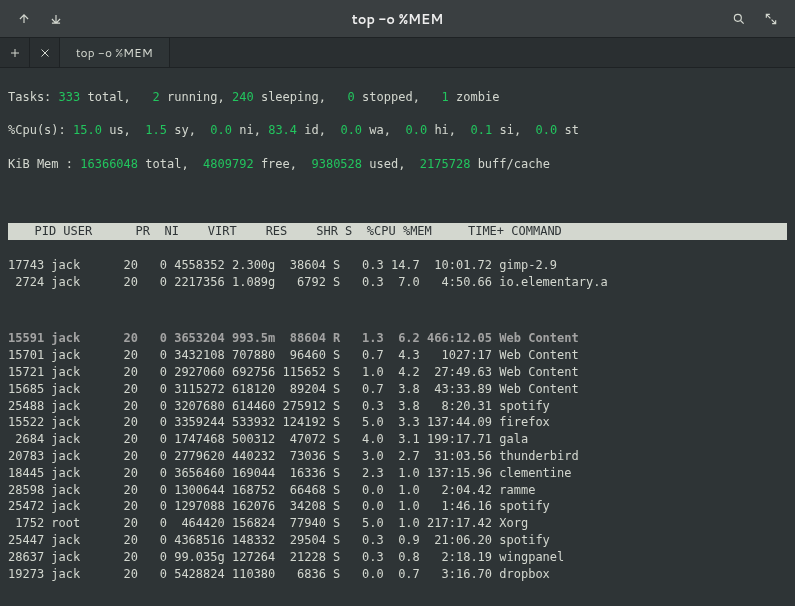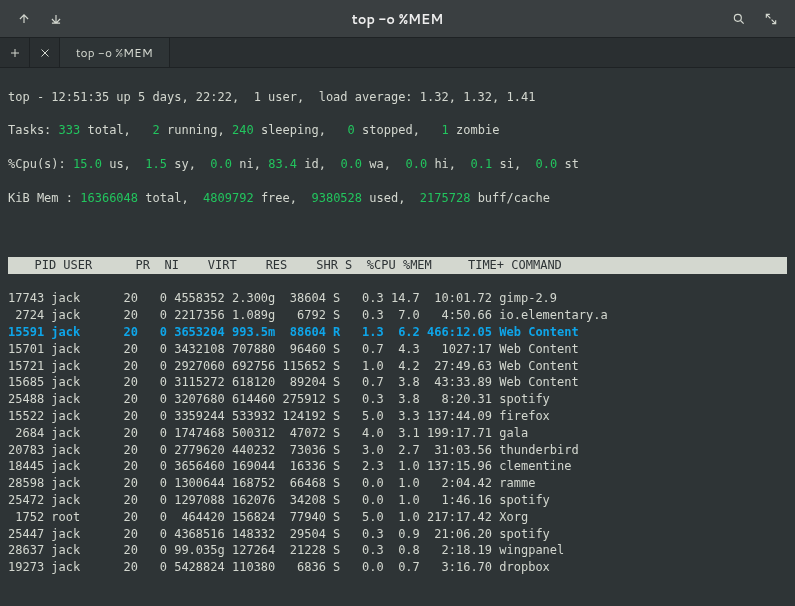--- a/index.html
+++ b/index.html
@@ -65,21 +65,21 @@
     white-space: pre;
   }
   .hdr-row {
     background:#d3d7cf;
     color:#2e3436;
     display:block;
     padding-left:12px;
   }
   .bold { font-weight:normal; color:#22c55e; }
   .row { display:block; }
-  .row.hl { font-weight:bold; color:#0ea5e9; }
+  .row.hl { font-weight:bold; color:#a3a3a3;margin-top:40px; }
 </style>
 </head>
 <body>
 
 <div class="titlebar">
   <div class="title-icon">
     <svg viewBox="0 0 24 24">
         <path d="M12 19V5M5 12l7-7 7 7"></path>
       </svg>
   </div>
@@ -110,20 +110,19 @@
   </div>
   <div class="tab-close">
     <svg viewBox="0 0 24 24">
         <path d="M5 5l14 14M19 5L5 19"></path>
       </svg>
   </div>
   <div class="tab">top -o %MEM</div>
 </div>
 
 <div class="terminal">
-<span class="row">top - 12:51:35 up 5 days, 22:22,  1 user,  load average: 1.32, 1.32, 1.41</span>
 <span class="row">Tasks: <span class="bold">333</span> total,   <span class="bold">2</span> running, <span class="bold">240</span> sleeping,   <span class="bold">0</span> stopped,   <span class="bold">1</span> zombie</span>
 <span class="row">%Cpu(s): <span class="bold">15.0</span> us,  <span class="bold">1.5</span> sy,  <span class="bold">0.0</span> ni, <span class="bold">83.4</span> id,  <span class="bold">0.0</span> wa,  <span class="bold">0.0</span> hi,  <span class="bold">0.1</span> si,  <span class="bold">0.0</span> st</span>
 <span class="row">KiB Mem : <span class="bold">16366048</span> total,  <span class="bold">4809792</span> free,  <span class="bold">9380528</span> used,  <span class="bold">2175728</span> buff/cache</span>
 <span class="row"> </span>
 <span class="hdr-row">  PID USER      PR  NI    VIRT    RES    SHR S  %CPU %MEM     TIME+ COMMAND</span>
 <div id="process-rows"><span class="row">17743 jack      20   0 4558352 2.300g  38604 S   0.3 14.7  10:01.72 gimp-2.9</span><span class="row"> 2724 jack      20   0 2217356 1.089g   6792 S   0.3  7.0   4:50.66 io.elementary.a</span><span class="row hl">15591 jack      20   0 3653204 993.5m  88604 R   1.3  6.2 466:12.05 Web Content</span><span class="row">15701 jack      20   0 3432108 707880  96460 S   0.7  4.3   1027:17 Web Content</span><span class="row">15721 jack      20   0 2927060 692756 115652 S   1.0  4.2  27:49.63 Web Content</span><span class="row">15685 jack      20   0 3115272 618120  89204 S   0.7  3.8  43:33.89 Web Content</span><span class="row">25488 jack      20   0 3207680 614460 275912 S   0.3  3.8   8:20.31 spotify</span><span class="row">15522 jack      20   0 3359244 533932 124192 S   5.0  3.3 137:44.09 firefox</span><span class="row"> 2684 jack      20   0 1747468 500312  47072 S   4.0  3.1 199:17.71 gala</span><span class="row">20783 jack      20   0 2779620 440232  73036 S   3.0  2.7  31:03.56 thunderbird</span><span class="row">18445 jack      20   0 3656460 169044  16336 S   2.3  1.0 137:15.96 clementine</span><span class="row">28598 jack      20   0 1300644 168752  66468 S   0.0  1.0   2:04.42 ramme</span><span class="row">25472 jack      20   0 1297088 162076  34208 S   0.0  1.0   1:46.16 spotify</span><span class="row"> 1752 root      20   0  464420 156824  77940 S   5.0  1.0 217:17.42 Xorg</span><span class="row">25447 jack      20   0 4368516 148332  29504 S   0.3  0.9  21:06.20 spotify</span><span class="row">28637 jack      20   0 99.035g 127264  21228 S   0.3  0.8   2:18.19 wingpanel</span><span class="row">19273 jack      20   0 5428824 110380   6836 S   0.0  0.7   3:16.70 dropbox</span></div>
 </div>
 
 </body></html>

